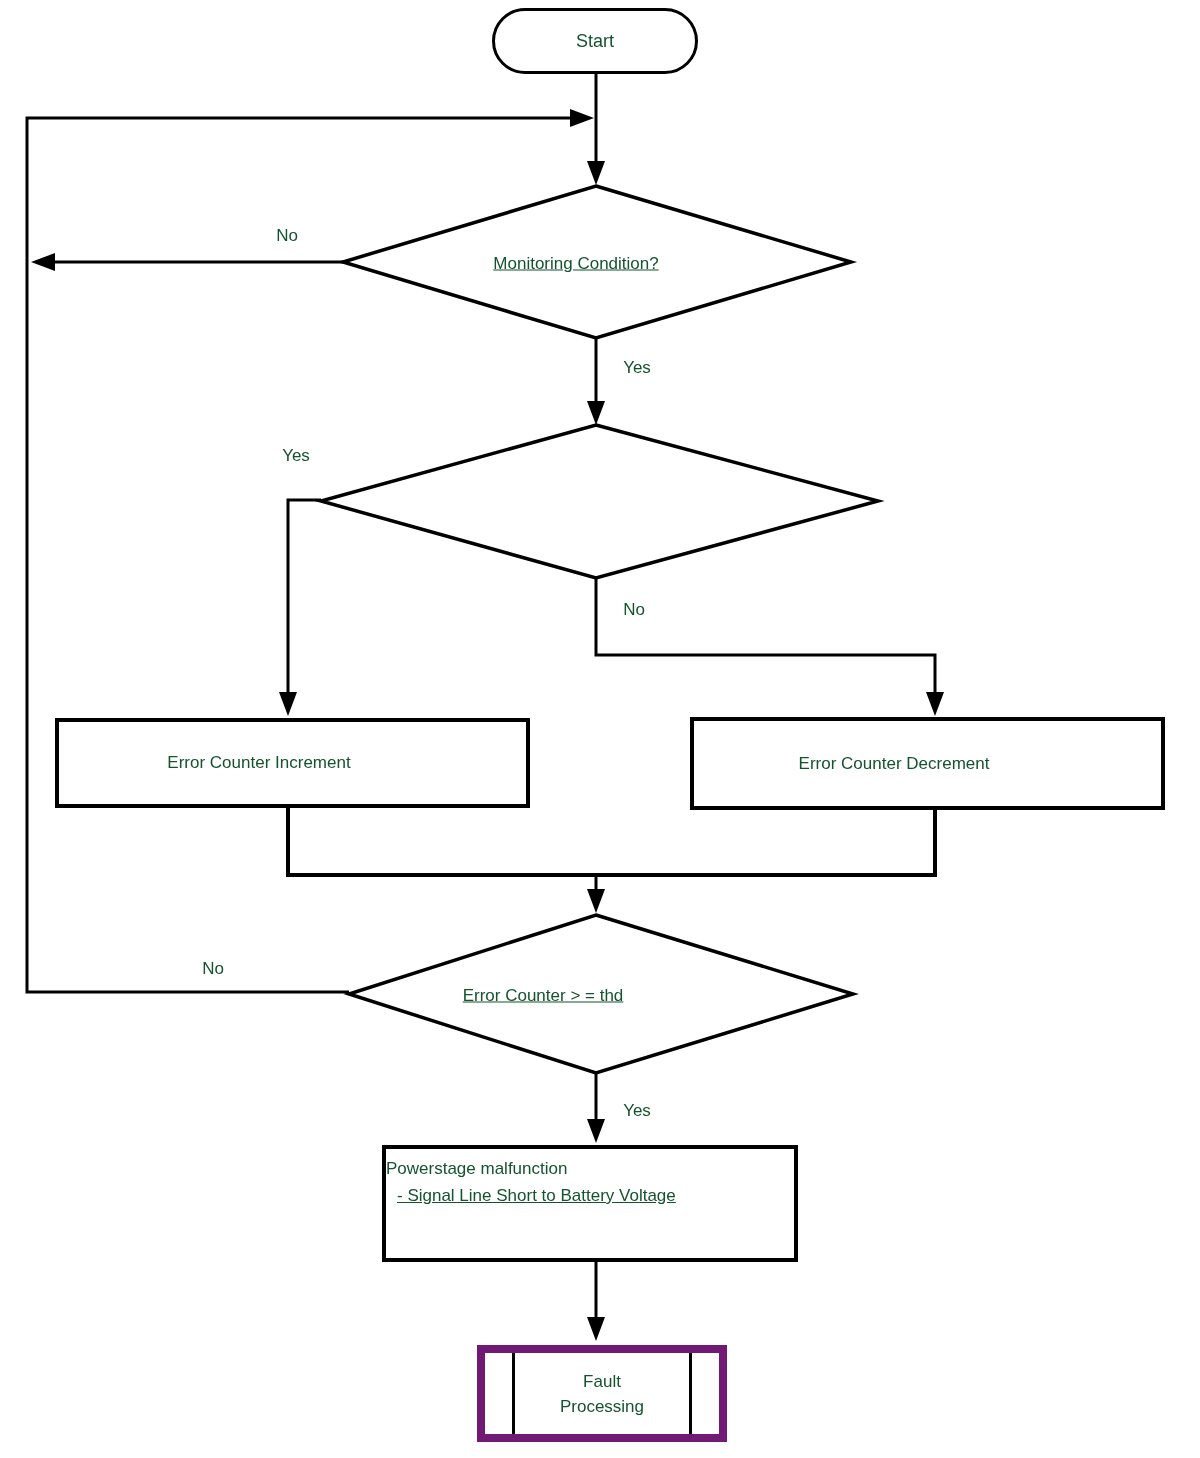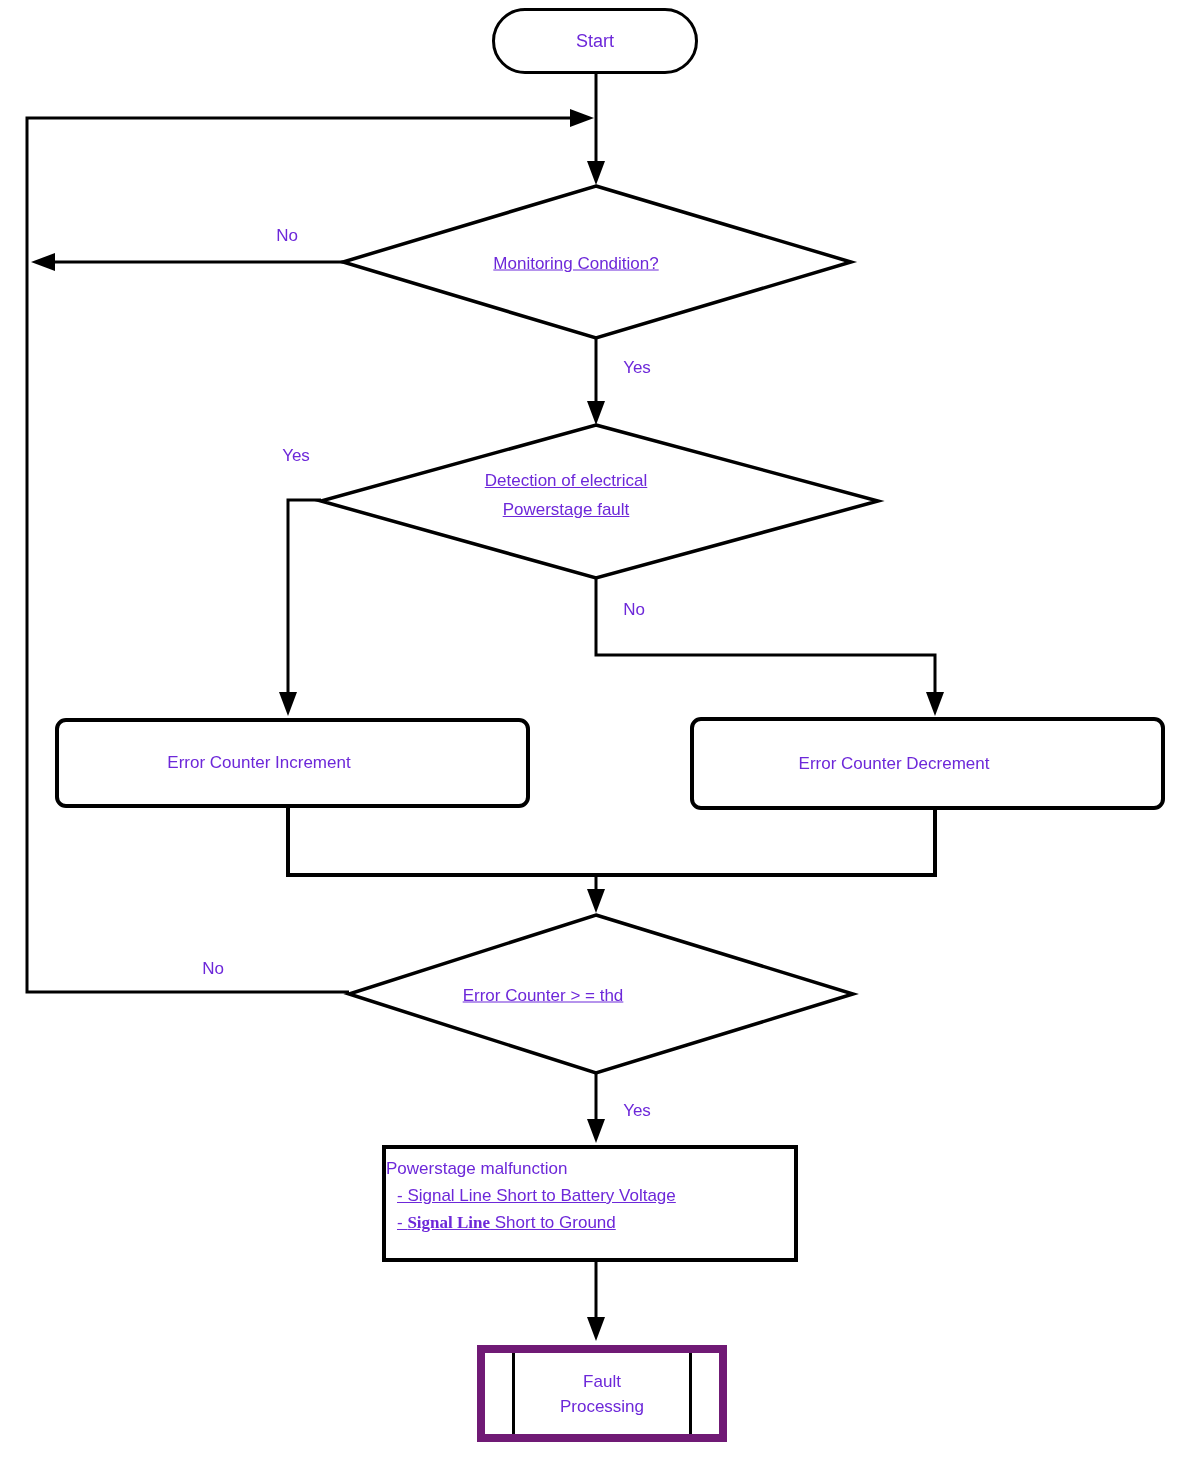--- a/index.html
+++ b/index.html
@@ -2,25 +2,25 @@
 <html><head>
 <meta charset="utf-8">
 <style>
   html, body { margin: 0; padding: 0; background: #ffffff; }
   .canvas {
     position: relative;
     width: 948px;
     height: 1458px;
     background: #ffffff;
     font-family: "Liberation Sans", sans-serif;
-    color: #6d28d9;
+    color: #14532d;
   }
   svg.wires { position: absolute; left: 0; top: 0; }
 
-  .node { position: absolute; box-sizing: border-box; display: flex; align-items: center; justify-content: center; text-align: center; border-radius: 11px; }
+  .node { position: absolute; box-sizing: border-box; display: flex; align-items: center; justify-content: center; text-align: center; }
 
   .stadium {
     border: 3px solid #000;
     border-radius: 34px;
     font-size: 18px;
   }
   .proc {
     border: 4px solid #000;
     background: #fff;
     font-size: 17px;
@@ -118,40 +118,35 @@
       <polygon points="596,915 853,994 596,1073 349,994"></polygon>
     </g>
   </svg>
 
   <div class="node stadium" style="left:492px; top:8px; width:206px; height:66px;">
     <span>Start</span>
   </div>
 
   <div class="dtext" style="left:576px; top:263px;">Monitoring Condition?</div>
 
-  <div class="dtext" style="left:566px; top:495px;">
-    <div>Detection of electrical</div>
-    <div>Powerstage fault</div>
-  </div>
 
   <div class="dtext" style="left:543px; top:995px;">Error Counter &gt; = thd</div>
 
   <div class="node proc" style="left:55px; top:718px; width:475px; height:90px;">
     <span class="proc-text" style="width:400px; left:0;">Error Counter Increment</span>
   </div>
 
   <div class="node proc" style="left:690px; top:717px; width:475px; height:93px;">
     <span class="proc-text" style="width:400px; left:0;">Error Counter Decrement</span>
   </div>
 
   <div class="malf" style="left:382px; top:1145px; width:416px; height:117px;">
     <div class="malf-title">Powerstage malfunction</div>
     <div class="malf-list">
       <div>- Signal Line Short to Battery Voltage</div>
-      <div><span>- </span><span class="serif-bit">Signal Line</span><span> Short to Ground</span></div>
     </div>
   </div>
 
   <div class="predef" style="left:477px; top:1345px; width:250px; height:97px;">
     <div class="bar left"></div>
     <div class="bar right"></div>
     <div class="ptext">
       <div>Fault</div>
       <div>Processing</div>
     </div>

